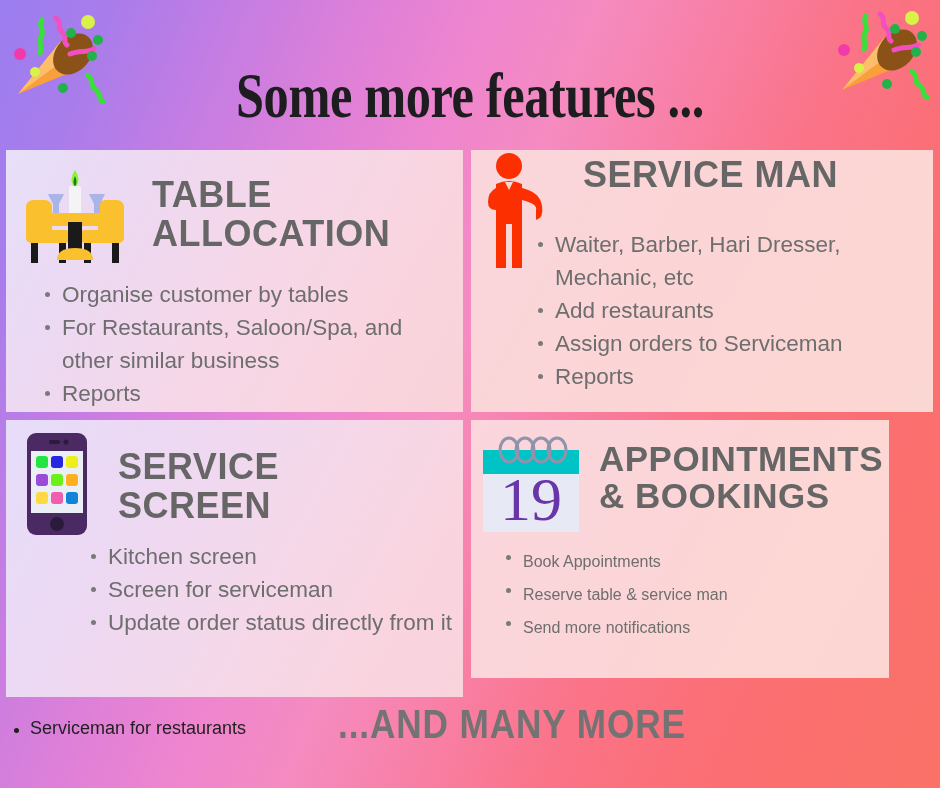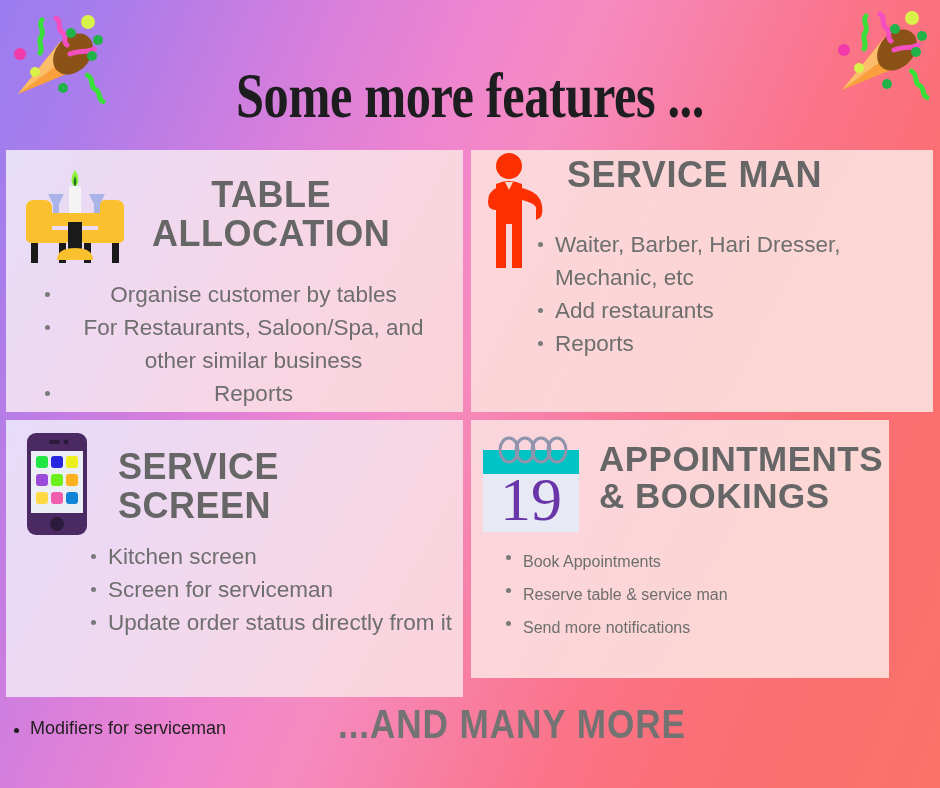--- a/index.html
+++ b/index.html
@@ -67,21 +67,20 @@
 
   
   .card {
     position: absolute;
     overflow: hidden;
   }
   #card-table {
     left: 6px; top: 150px;
     width: 457px; height: 262px;
     background: linear-gradient(118deg, #e7dff9 0%, #ecd9f3 22%, #f6d7e8 52%, #f9d5e0 75%, #f9d3d9 100%);
-    text-align: center;
   }
   #card-serviceman {
     left: 471px; top: 150px;
     width: 462px; height: 262px;
     background: linear-gradient(118deg, #fad6dc 0%, #fbd5d7 35%, #fcd6d4 65%, #fbd7d3 100%);
   }
   #card-servicescreen {
     left: 6px; top: 420px;
     width: 457px; height: 277px;
     background: linear-gradient(118deg, #e6ddfa 0%, #ecd9f4 25%, #f4d8ea 55%, #f9d5e0 80%, #fad3dc 100%);
@@ -140,21 +139,21 @@
   #card-table .bullets {
     left: 34px; top: 128px; right: 18px;
     font-size: 22.5px;
     line-height: 33px;
   }
 
   
   #card-serviceman .card-head { left: 8px; top: 2px; }
   #card-serviceman .card-title {
     font-size: 36px;
-    margin-left: 16px;
+    margin-left: 32px;
     margin-top: 4px;
     white-space: nowrap;
   }
   #card-serviceman .bullets {
     left: 62px; top: 78px; right: 8px;
     font-size: 22.5px;
     line-height: 33px;
   }
 
   
@@ -317,20 +316,21 @@
           <path d="M17 36 q-8 4 -8 14 q0 8 8 8 l22 0 0 -7 -18 0 q-3 -1 -1 -6 z" fill="#fb2f00"></path>
           <rect x="17" y="68" width="10" height="48" fill="#fb2f00"></rect>
           <rect x="33" y="68" width="10" height="48" fill="#fb2f00"></rect>
         </svg>
       </span>
       <div class="card-title">SERVICE MAN</div>
     </div>
     <ul class="bullets">
       <li>Waiter, Barber, Hari Dresser, Mechanic, etc</li>
       <li>Add restaurants</li>
+      <li>Assign orders to Serviceman</li>
       <li>Reports</li>
     </ul>
   </div>
 
   <div class="card" id="card-servicescreen">
     <div class="card-head">
       <span class="card-icon">
         <svg viewBox="0 0 62 104" width="62" height="104">
           <rect x="1" y="1" width="60" height="102" rx="9" fill="#4b2a63"></rect>
           <rect x="5" y="19" width="52" height="62" fill="#eceef5"></rect>
@@ -377,17 +377,17 @@
 &amp; BOOKINGS</div>
     </div>
     <ul class="bullets">
       <li>Book Appointments</li>
       <li>Reserve table &amp; service man</li>
       <li>Send more notifications</li>
     </ul>
   </div>
 
   <div id="footer">
-    <div id="footer-note">Modifiers for serviceman</div>
+    <div id="footer-note">Serviceman for restaurants</div>
     <div id="footer-tagline">...AND MANY MORE</div>
   </div>
 
 </div>
 
 </body></html>

